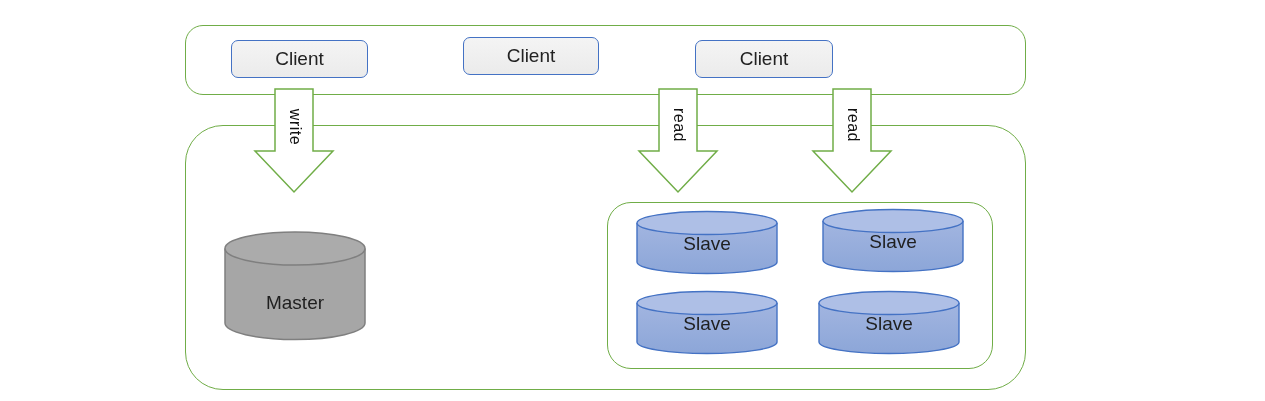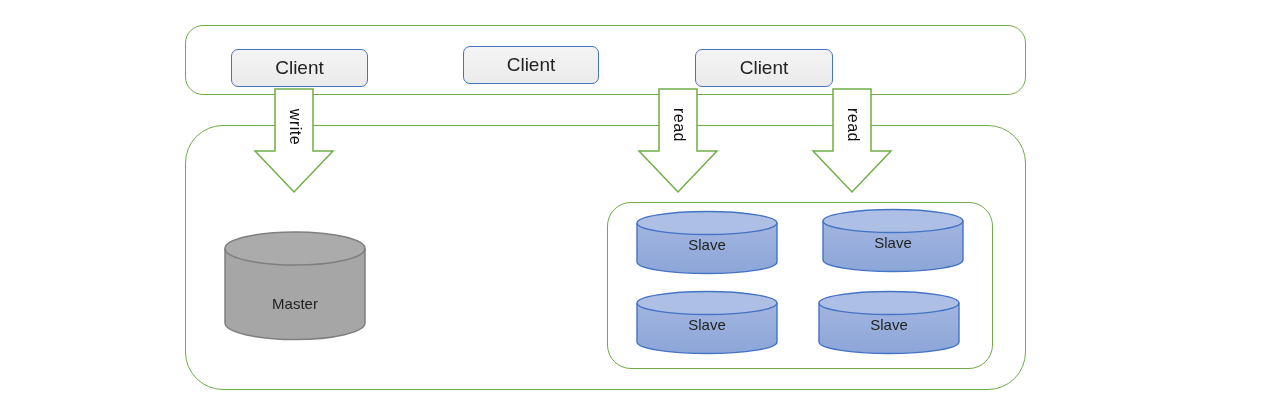--- a/index.html
+++ b/index.html
@@ -41,21 +41,20 @@
     position: absolute;
     height: 38px;
     background: linear-gradient(#f4f4f4, #ebebeb);
     border: 1.4px solid #4472C4;
     border-radius: 7px;
     display: flex;
     align-items: center;
     justify-content: center;
     font-size: 19px;
     color: #222222;
-    margin-top: 9px;
   }
   .client-1 { left: 231px; top: 40px; width: 137px; }
   .client-2 { left: 463px; top: 37px; width: 136px; }
   .client-3 { left: 695px; top: 40px; width: 138px; }
 
   
   .arrow-svg {
     position: absolute;
     width: 80px; height: 106px;
     overflow: visible;
@@ -80,21 +79,21 @@
   .cyl-svg { position: absolute; overflow: visible; }
   .master-cyl { left: 222px; top: 230px; width: 146px; height: 112px; }
   .slave-cyl  { width: 146px; height: 66px; }
   .slave-1 { left: 634px; top: 210px; }
   .slave-2 { left: 820px; top: 208px; }
   .slave-3 { left: 634px; top: 290px; }
   .slave-4 { left: 816px; top: 290px; }
 
   .cyl-label {
     position: absolute;
-    font-size: 15px;
+    font-size: 19px;
     color: #1f1f1f;
     transform: translate(-50%, -50%);
     white-space: nowrap;
   }
   .master-label { left: 295px; top: 303px; }
   .slave-label-1 { left: 707px; top: 244px; }
   .slave-label-2 { left: 893px; top: 242px; }
   .slave-label-3 { left: 707px; top: 324px; }
   .slave-label-4 { left: 889px; top: 324px; }
 </style>

